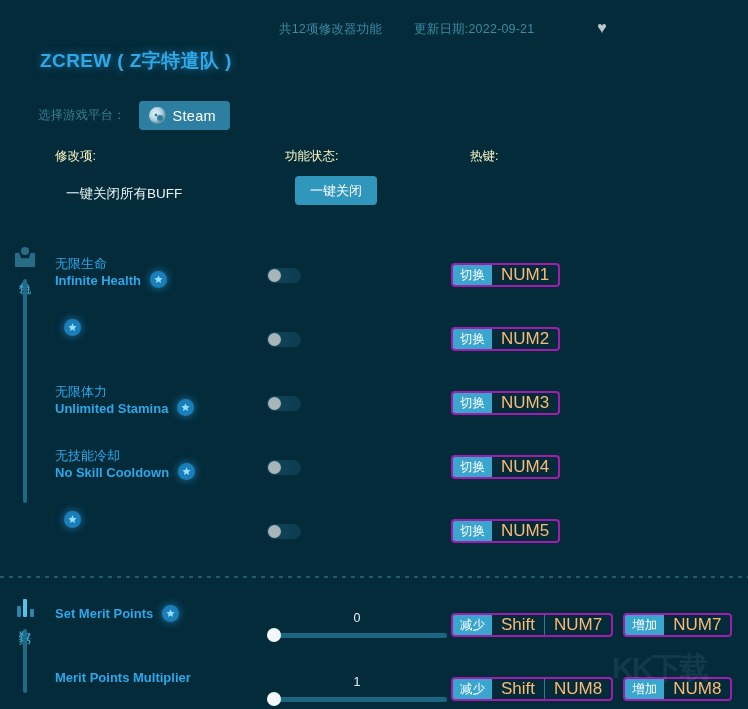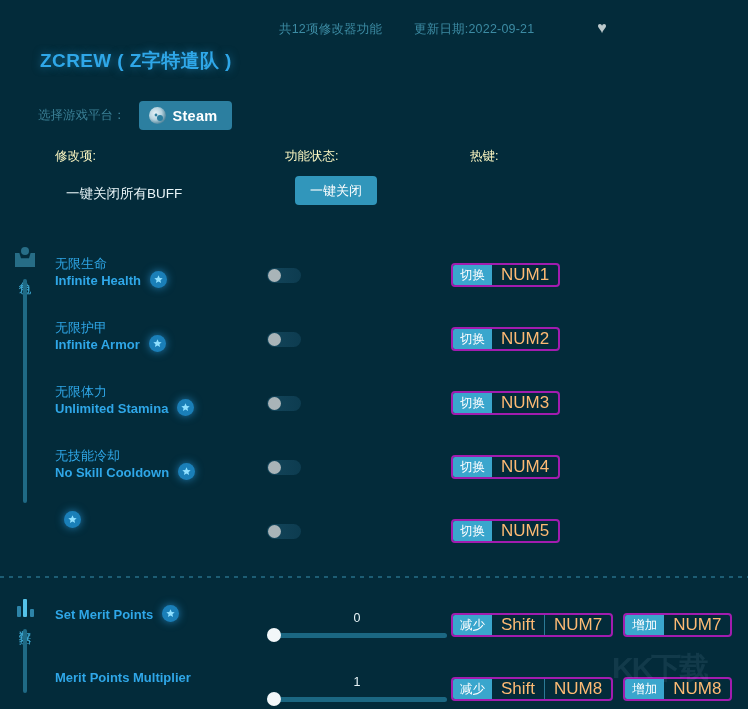--- a/index.html
+++ b/index.html
@@ -100,21 +100,21 @@
     position: absolute;
     left: 8px; top: 7.5px;
     width: 6px; height: 6px;
     border-radius: 50%;
     background: #2c7fa0;
     box-shadow: -4px -3px 0 -1.6px #2c7fa0;
   }
   .steam-btn .steam-text {
     font-size: 14.5px;
     color: #ffffff;
-    font-weight: 700;
+    font-weight: 400;
     letter-spacing: .3px;
   }
 
   
   .col-headers { position: absolute; left: 0; top: 148px; width: 748px; height: 20px; }
   .col-headers .ch {
     position: absolute;
     font-size: 12.5px;
     color: #fef9c3;
     white-space: nowrap;
@@ -209,21 +209,21 @@
   .cheat-row {
     position: relative;
     height: 64px;
     width: 748px;
   }
 
   .names {
     position: absolute;
     left: 55px; top: 10px;
     display: flex;
-    align-items: center;
+    align-items: flex-start;
   }
   .names .labels { display: flex; flex-direction: column; }
   .name-cn {
     font-size: 13px;
     color: #2fa7e8;
     line-height: 17px;
     white-space: nowrap;
   }
   .name-en {
     font-size: 13px;
@@ -410,24 +410,20 @@
         </div>
         <div class="hotkeys">
           <div class="hk-group">
             <span class="hk-action">切换</span>
             <span class="hk-key">NUM1</span>
           </div>
         </div>
       </div>
       <div class="cheat-row">
         <div class="names">
-          <span class="labels">
-            <span class="name-cn">无限护甲</span>
-            <span class="name-en">Infinite Armor</span>
-          </span>
           <span class="star-badge">
             <svg width="11" height="11" viewBox="0 0 24 24">
               <path fill="#8fe0ff" d="M12 2.6l2.7 5.9 6.4.7-4.8 4.3 1.3 6.3L12 16.6 6.4 19.8l1.3-6.3L2.9 9.2l6.4-.7z"></path>
             </svg>
           </span>
         </div>
         <div class="toggle">
           <span class="knob"></span>
         </div>
         <div class="hotkeys">

